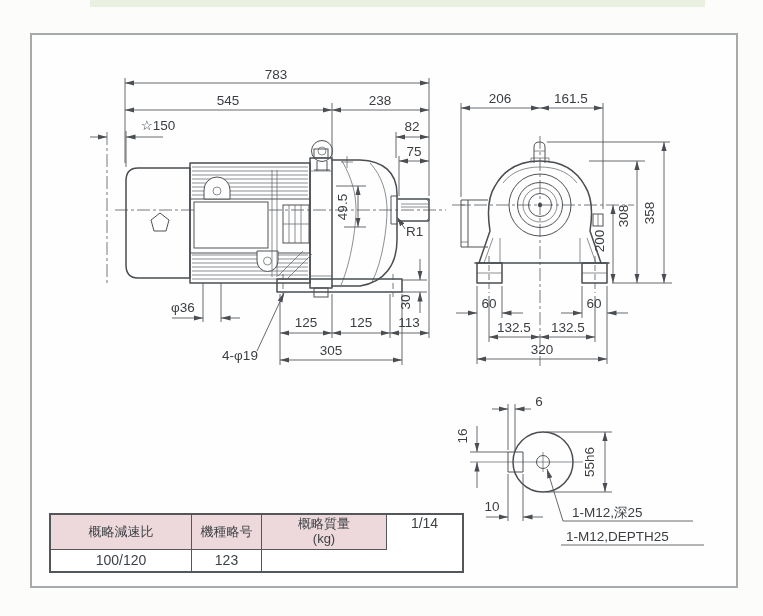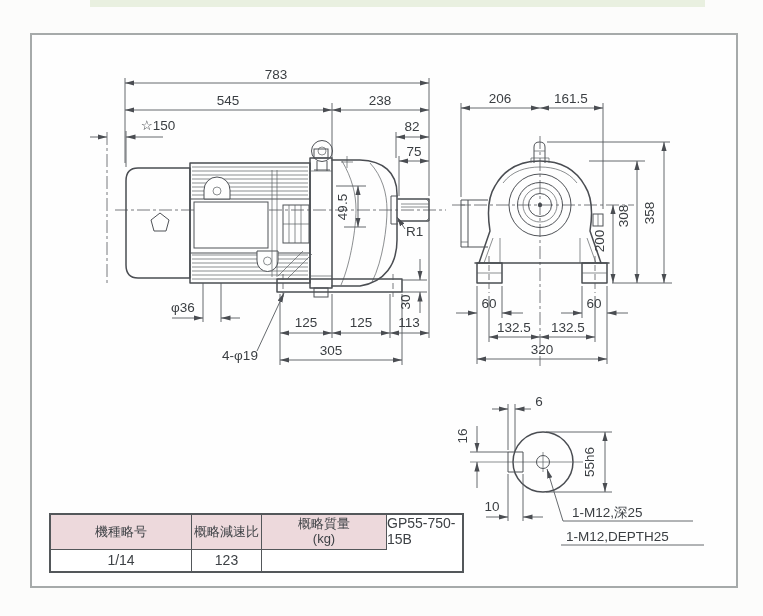--- a/index.html
+++ b/index.html
@@ -261,31 +261,31 @@
       <line class="dim" x1="563" y1="521" x2="693" y2="521"></line>
       <text class="dt" x="572" y="517">1-M12,深25</text>
       <line class="dim" x1="561" y1="545" x2="704" y2="545"></line>
       <text class="dt" x="566" y="541">1-M12,DEPTH25</text>
     </g>
   </g>
 </svg>
 
 <div class="spec-table">
   <div class="c h">
+    <span class="sm">概略減速比</span>
+  </div>
+  <div class="c h">
     <span>機種略号</span>
-  </div>
-  <div class="c h">
-    <span class="sm">概略減速比</span>
   </div>
   <div class="c h">
     <span>概略質量</span>
     <span>(kg)</span>
   </div>
   <div class="c d">
-    <span>GP55-750-15B</span>
+    <span>1/14</span>
   </div>
   <div class="c d">
-    <span>1/14</span>
+    <span>100/120</span>
   </div>
   <div class="c d">
     <span>123</span>
   </div>
 </div>
 
 </body></html>

